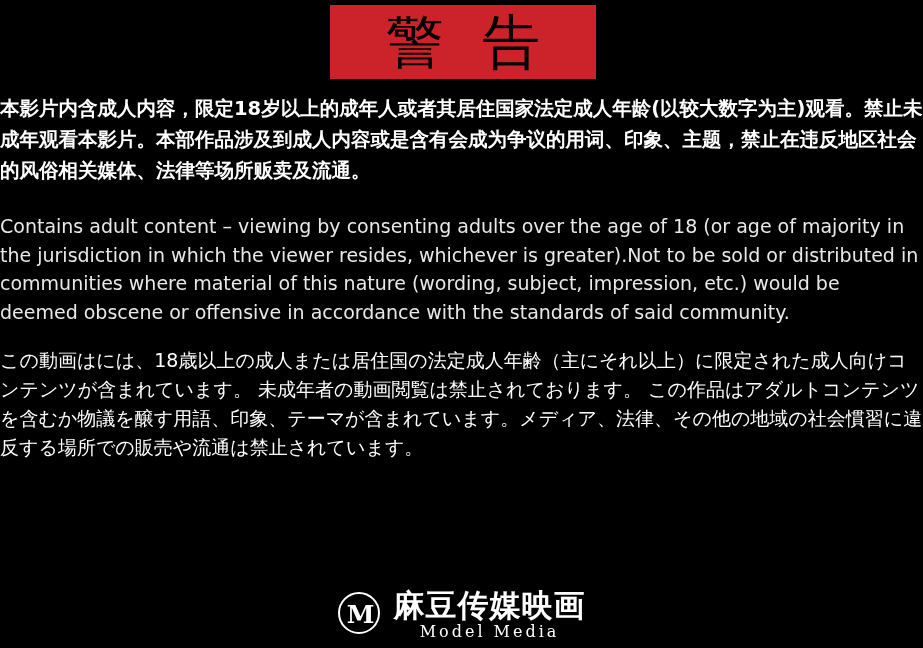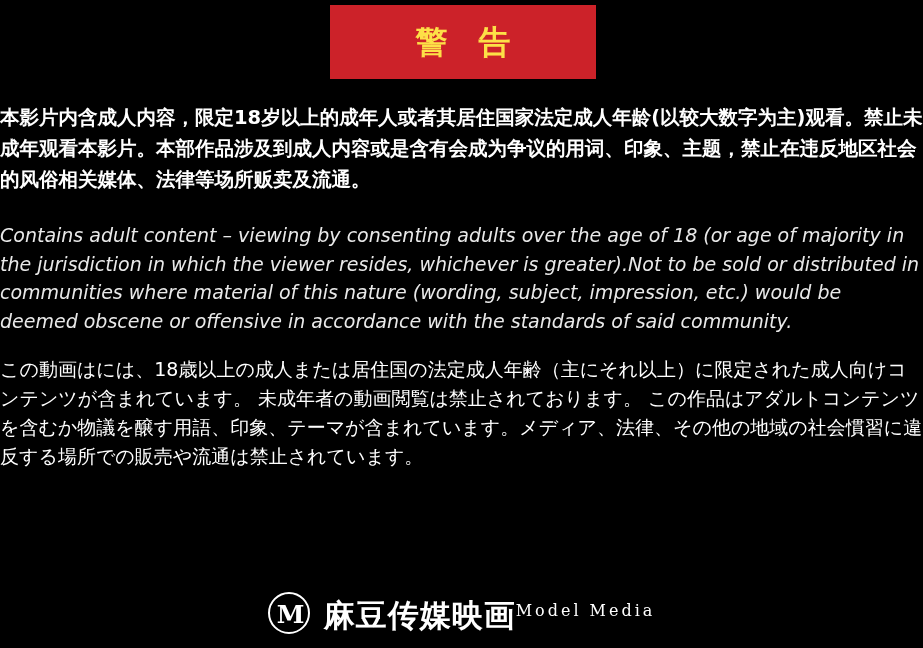--- a/index.html
+++ b/index.html
@@ -27,32 +27,32 @@
     top: 5px;
     width: 266px;
     height: 74px;
     background: #cc2229;
     display: flex;
     align-items: center;
     justify-content: center;
   }
   .warning-banner .warning-text {
     font-family: "DejaVu Sans", sans-serif;
-    font-weight: bold;
-    font-size: 32px;
+    font-weight: normal;
+    font-size: 58px;
     letter-spacing: 10px;
-    color: #fde047;
+    color: #000000;
     line-height: 1;
     text-indent: 10px;
   }
   
   .content {
     position: absolute;
     left: 0px;
-    top: 102px;
+    top: 93px;
     width: 836px;
   }
   p {
     margin: 0;
     padding: 0;
   }
   .para-cn {
     font-family: "DejaVu Sans", "Liberation Sans", sans-serif;
     font-weight: bold;
     font-size: 19.5px;
@@ -63,21 +63,20 @@
     width: 923px;
   }
   .para-en {
     margin-top: 26px;
     font-family: "DejaVu Sans", "Liberation Sans", sans-serif;
     font-size: 19px;
     line-height: 28.5px;
     color: #e9e9e9;
     width: 923px;
     text-align: left;
-    font-style: italic;
   }
   .para-jp {
     margin-top: 20px;
     font-family: "DejaVu Sans", "Liberation Sans", sans-serif;
     font-size: 19px;
     line-height: 29px;
     color: #ffffff;
     width: 923px;
     text-align: left;
   }
@@ -116,21 +115,21 @@
     font-family: "DejaVu Serif", serif;
     font-weight: bold;
     font-size: 25px;
     color: #ffffff;
     line-height: 42px;
     height: 42px;
     display: block;
   }
   .logo-words {
     display: flex;
-    flex-direction: row;
+    flex-direction: column;
     justify-content: center;
     line-height: 1;
   }
   .logo-cn {
     font-family: "DejaVu Sans", "Liberation Sans", sans-serif;
     font-weight: bold;
     font-size: 31px;
     letter-spacing: 1px;
     color: #ffffff;
   }

